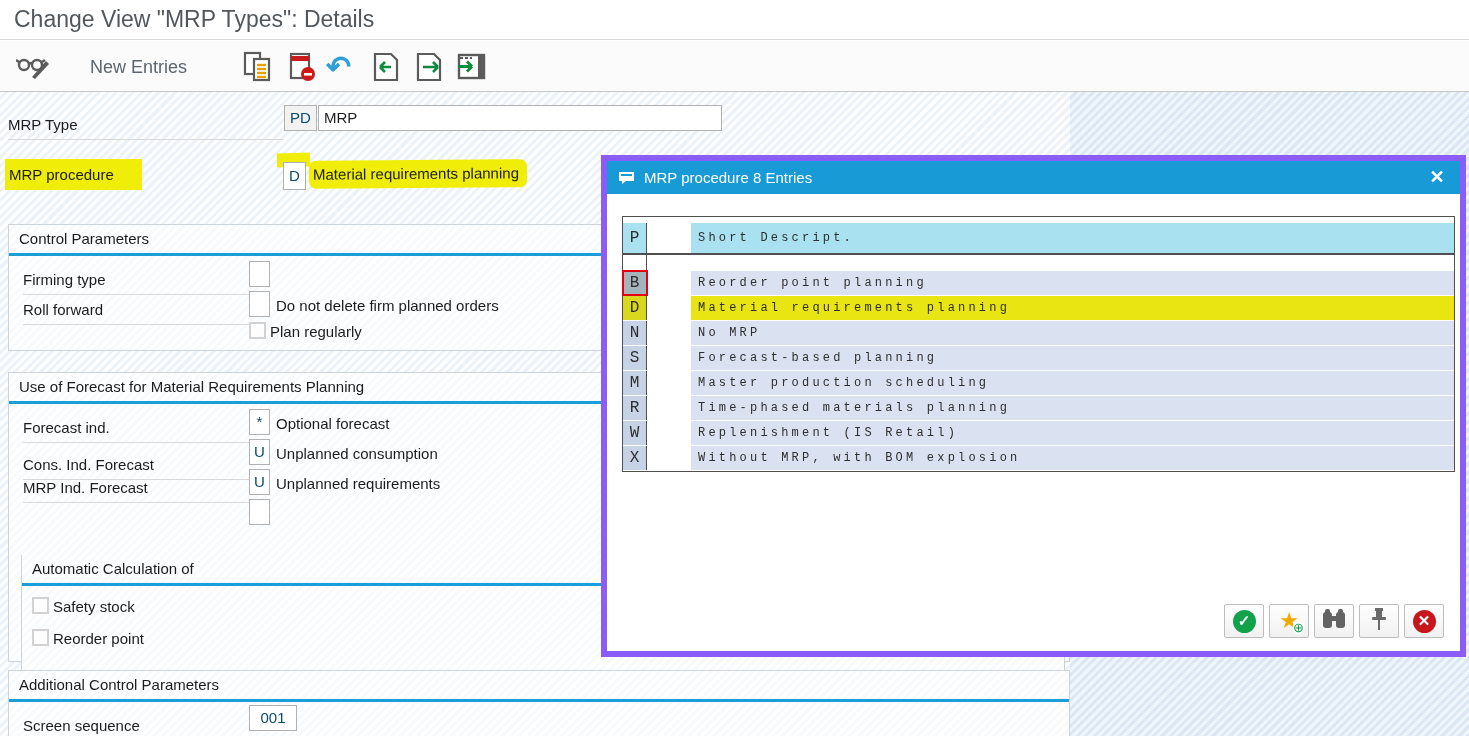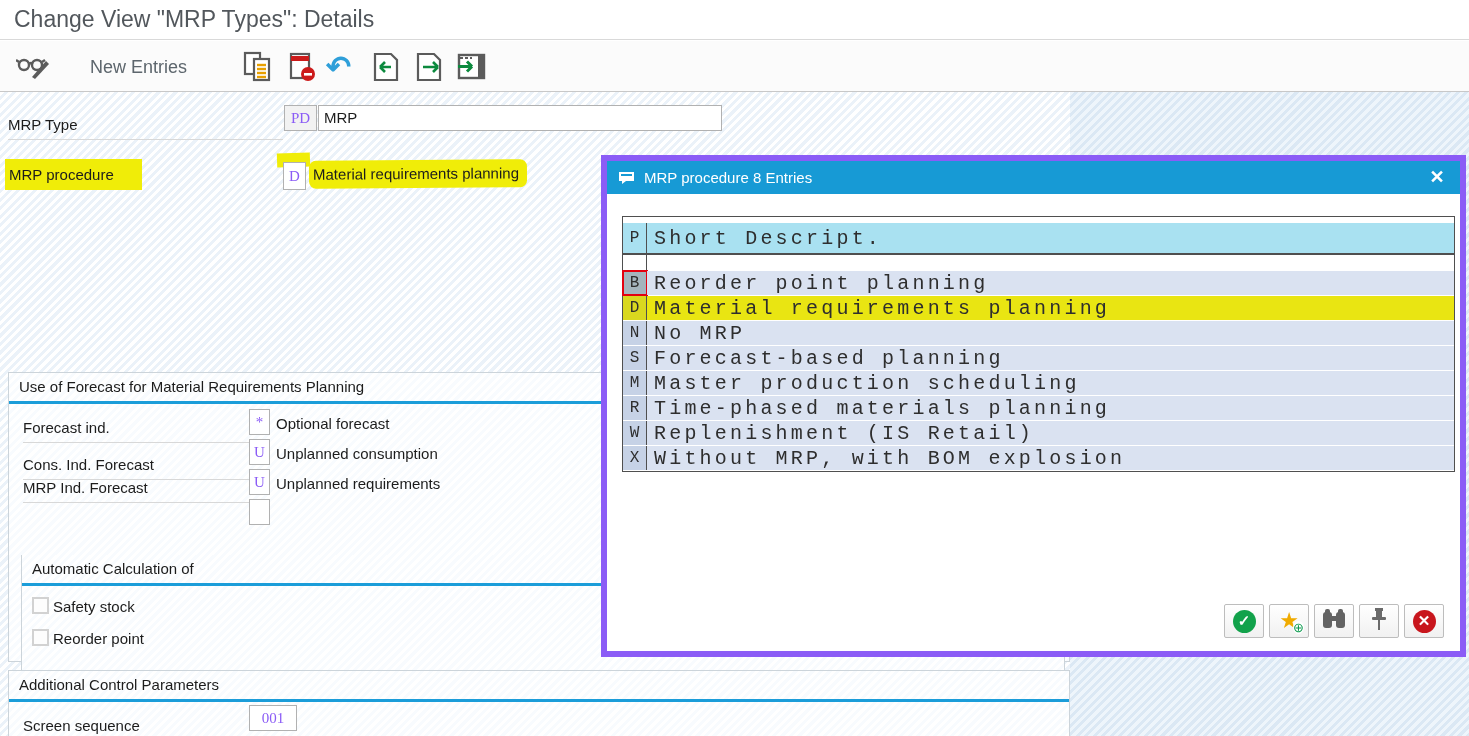--- a/index.html
+++ b/index.html
@@ -18,21 +18,21 @@
 
   
   .workarea { position:absolute; left:0; top:92px; width:1469px; height:644px;
     background:repeating-linear-gradient(135deg,#ffffff 0 3px,#ebf2f9 3px 6px); }
   .bg-right { position:absolute; left:1070px; top:0; width:399px; height:644px;
     background:repeating-linear-gradient(135deg,#eef5fb 0 3px,#dbe8f4 3px 6px); }
 
   
   .flabel { position:absolute; font-size:15px; color:#1c1c1c; }
   .flabel.ruled { border-bottom:1px solid #d8d8d8; height:24px;margin-top:8px; }
-  .keyfield { position:absolute; border:1px solid #b1b1b1; background:#fff; font-family:Liberation Serif, serif; font-size:15px; color:#8b5cf6; text-align:center; line-height:24px; }
+  .keyfield { position:absolute; border:1px solid #b1b1b1; background:#fff; font-family:Liberation Sans, sans-serif; font-size:15px; color:#0c4a6e; text-align:center; line-height:24px; }
   .keyfield.readonly { background:#f2f2f2; }
   .textfield { position:absolute; border:1px solid #b1b1b1; background:#fff; font-size:15px; color:#1c1c1c; line-height:24px; padding-left:5px; }
   .note { position:absolute; font-size:15px; color:#1c1c1c; }
   .cbox { position:absolute; width:17px; height:17px; border:2px solid #d2d2d2; background:#fdfdfd; }
   .hl { background:#f0ed08; }
 
   
   .gbox { position:absolute; background:repeating-linear-gradient(135deg,#ffffff 0 3px,#f8fbfe 3px 6px); border:1px solid #ccd4da; }
   .gbox .gtitle { position:absolute; left:10px; top:5px; font-size:15px; color:#1c1c1c; }
   .gbox .grule { position:absolute; left:0; top:28px; width:100%; height:3px; background:#1b9dd9; }
@@ -42,21 +42,21 @@
   .dlg-header { position:absolute; left:0; top:0; width:100%; height:33px; background:#179ad5; display:flex; align-items:center; }
   .dlg-header .dtitle { color:#ffffff; font-size:15px; margin-left:8px; }
   .dlg-header .dicon { margin-left:11px; display:flex; }
   .dlg-close { position:absolute; right:10px; top:3px; width:26px; height:26px; color:#ffffff; font-size:18px; font-weight:bold; text-align:center; line-height:26px; cursor:pointer; }
 
   .vtable { position:absolute; left:15px; top:55px; width:833px; border:1px solid #4f4f4f; background:#fff; padding-top:6px; }
   .vrow { display:flex; }
   .vrow .c1 { width:24px; border-right:1px solid #4f4f4f; display:flex; align-items:center; justify-content:center;
     font-family:"Liberation Mono","DejaVu Sans Mono",monospace; font-size:16px; color:#2e2e2e; }
   .vrow .c2 { flex:1; padding-left:7px; display:flex; align-items:center;
-    font-family:"Liberation Mono","DejaVu Sans Mono",monospace; font-size:20px; letter-spacing:3.2px; color:#2e2e2e; white-space:nowrap; overflow:hidden; }
+    font-family:"Liberation Mono","DejaVu Sans Mono",monospace; font-size:12px; letter-spacing:3.2px; color:#2e2e2e; white-space:nowrap; overflow:hidden;margin-left:44px; }
   .vrow.vhead { height:32px; border-bottom:2px solid #4f4f4f; }
   .vrow.vhead .c1 { background:#a9e1f1; }
   .vrow.vhead .c2 { background:#a9e1f1; }
   .vrow.vgap { height:16px; }
   .vrow.vdata { height:24px; margin-bottom:1px; }
   .vrow.vdata .c1 { background:#c6d2e6; }
   .vrow.vdata .c2 { background:#dae2f1; }
   .vrow.vdata.sel .c2 { background:#e9e512; }
   .vrow.vdata.sel .c1 { background:#d9d81f; }
   .focus-cell { outline:2px solid #e3000f; outline-offset:-1px; background:#a4b4bd !important; }
@@ -157,20 +157,31 @@
     <div class="flabel ruled" style="left:8px; top:16px; width:275px;">MRP Type</div>
     <div class="keyfield readonly" style="left:284px; top:13px; width:33px; height:26px;">PD</div>
     <div class="textfield" style="left:318px; top:13px; width:404px; height:26px;">MRP</div>
 
     <div class="hl" style="position:absolute; left:5px; top:67px; width:137px; height:31px;"></div>
     <div class="flabel" style="left:9px; top:74px;">MRP procedure</div>
     <div class="hl" style="position:absolute; left:277px; top:61px; width:33px; height:14px; transform:rotate(-2deg);"></div>
     <div class="keyfield" style="left:283px; top:70px; width:23px; height:28px; line-height:26px;">D</div>
     <div class="flabel hl" style="left:309px; top:68px; padding:5px 8px 6px 4px; border-radius:7px; transform:rotate(-0.4deg);">Material requirements planning</div>
 
+    <div class="gbox" style="left:8px; top:132px; width:1062px; height:127px;">
+      <div class="gtitle">Control Parameters</div>
+      <div class="grule"></div>
+      <div class="flabel ruled" style="left:14px; top:38px; width:226px;">Firming type</div>
+      <div class="keyfield" style="left:240px; top:36px; width:21px; height:26px;"></div>
+      <div class="flabel ruled" style="left:14px; top:68px; width:226px;">Roll forward</div>
+      <div class="keyfield" style="left:240px; top:66px; width:21px; height:26px;"></div>
+      <div class="note" style="left:267px; top:72px;">Do not delete firm planned orders</div>
+      <div class="cbox" style="left:240px; top:97px;"></div>
+      <div class="note" style="left:261px; top:98px;">Plan regularly</div>
+    </div>
 
     <div class="gbox" style="left:8px; top:280px; width:1062px; height:290px;">
       <div class="gtitle">Use of Forecast for Material Requirements Planning</div>
       <div class="grule"></div>
 
       <div class="flabel ruled" style="left:14px; top:38px; width:226px;">Forecast ind.</div>
       <div class="keyfield" style="left:240px; top:36px; width:21px; height:26px;">*</div>
       <div class="note" style="left:267px; top:42px;">Optional forecast</div>
 
       <div class="flabel ruled" style="left:14px; top:75px; width:226px;">Cons. Ind. Forecast</div>

